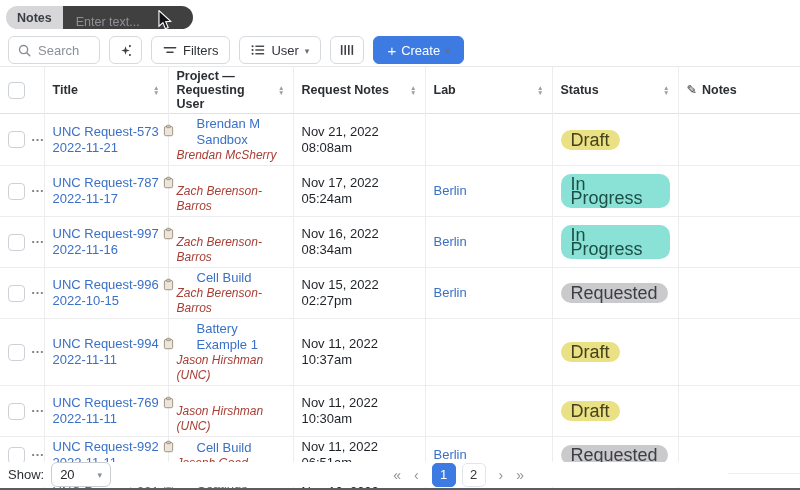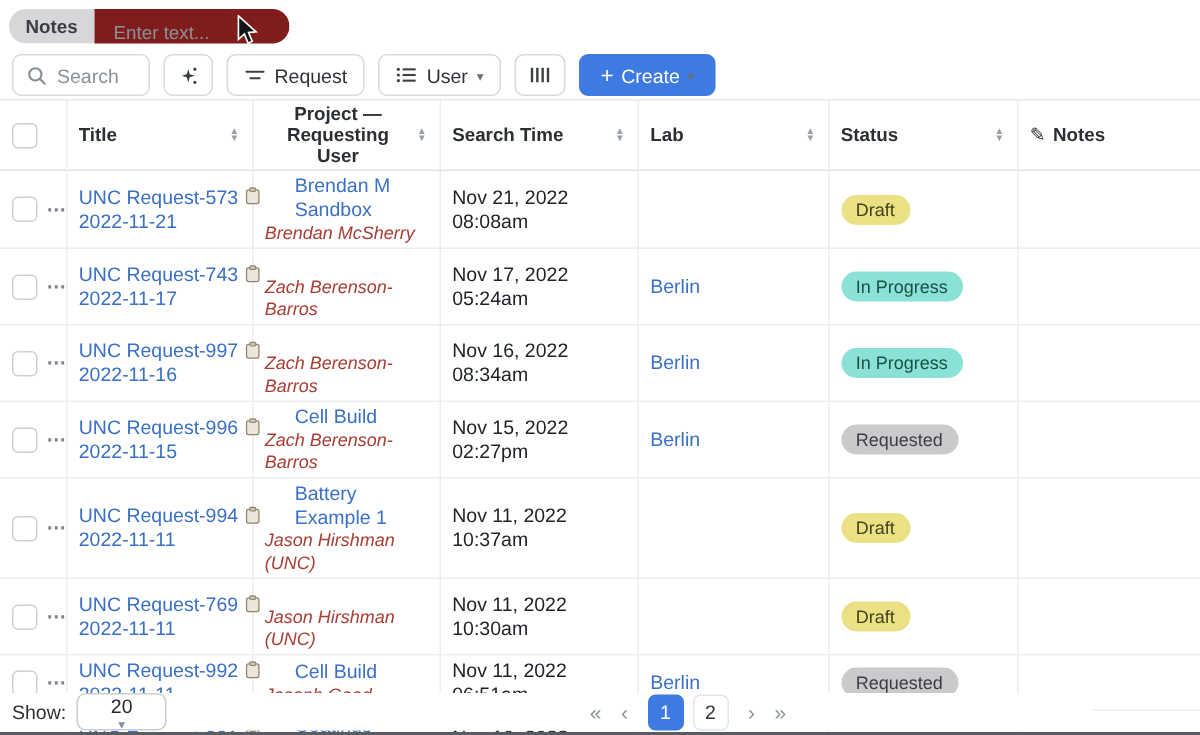--- a/index.html
+++ b/index.html
@@ -5,59 +5,59 @@
   html,body{margin:0;padding:0;}
   body{
     width:800px;height:490px;position:relative;overflow:hidden;
     background:#ffffff;color:#1e2227;
     font-family:"Liberation Sans",sans-serif;font-size:13px;
   }
   
   .overlay-bar{position:absolute;top:6px;left:6px;z-index:5;display:flex;}
   .notes-pill{display:inline-flex;height:23px;border-radius:12px;overflow:hidden;font-size:12.5px;}
   .pill-label{background:#d7d7d9;padding:0 11px;display:flex;align-items:center;font-weight:bold;color:#3a3d42;}
-  .pill-input{background:#7f1d1d;padding:16px 13px;display:flex;align-items:center;color:#8d9096;width:104px;}
+  .pill-input{background:#404040;padding:16px 13px;display:flex;align-items:center;color:#8d9096;width:104px;}
   .cursor{position:absolute;left:156px;top:10px;z-index:9;}
   
   .toolbar{position:absolute;top:36px;left:8px;right:8px;height:28px;display:flex;align-items:flex-start;gap:9px;}
   .search{width:72px;height:26px;border:1px solid #d6dade;border-radius:6px;background:#fff;
     display:flex;align-items:center;gap:7px;padding:0 9px;color:#8a9099;}
   .btn{height:28px;border:1px solid #d6dade;border-radius:6px;background:#fff;color:#2f3338;
     display:flex;align-items:center;gap:6px;padding:0 11px;font-size:13px;}
   .icon-btn{padding:0 8px;}
   .create{background:#3d7be2;border:1px solid #3d7be2;color:#fff;padding:0 13px;gap:5px;}
   .caret{font-size:9px;line-height:1;position:relative;top:1px;}
   .create .caret{color:#dbe6fa;}
   .btn .caret{color:#6a7078;}
   
   table{position:absolute;top:66px;left:0;width:800px;border-collapse:collapse;table-layout:fixed;
     border-top:1px solid #e6e8ea;}
   th,td{border-right:1px solid #ededf0;vertical-align:middle;padding:2px 8px;}
   th:last-child,td:last-child{border-right:none;}
   thead tr{height:36px;border-bottom:1px solid #dfe1e4;}
   tbody tr{height:36px;border-bottom:1px solid #ededf0;}
-  th{font-size:12.5px;font-weight:bold;color:#2b2f33;text-align:center;line-height:14px;}
+  th{font-size:12.5px;font-weight:bold;color:#2b2f33;text-align:left;line-height:14px;}
   .th-flex{display:flex;align-items:center;justify-content:space-between;gap:4px;}
   .sorter{display:flex;flex-direction:column;line-height:5.5px;font-size:6.5px;color:#9aa0a8;flex:none;}
   td{font-size:13px;line-height:16px;color:#1e2227;}
   .link{color:#3a70c6;}
   .tline{white-space:nowrap;display:flex;align-items:center;gap:4px;}
   .proj{min-height:16px;margin-left:20px;}
   .user{color:#a83e34;font-style:italic;font-size:12px;line-height:15px;}
-  .badge{border-radius:10px;padding:3px 10px;font-size:12px;display:inline-block;line-height:14px;}
+  .badge{border-radius:10px;padding:3px 10px;font-size:18px;display:inline-block;line-height:14px;}
   .selcell{display:flex;align-items:center;gap:6px;}
   .cb{width:15px;height:15px;border:1.5px solid #ccd1d7;border-radius:4px;background:#fff;flex:none;}
   .dots{color:#7c828a;font-weight:bold;font-size:13px;letter-spacing:0.5px;}
   .clip{flex:none;position:relative;top:-1px;}
   
   .footer{position:absolute;left:0;top:462px;width:728px;height:25px;display:flex;align-items:center;
     padding:0 8px;box-sizing:border-box;background:#fff;}
   .show-label{color:#2c2f33;margin-right:7px;}
   .pagesize{width:42px;height:23px;border:1px solid #c9cdd2;border-radius:6px;display:flex;
-    align-items:center;justify-content:space-between;padding:0 8px;color:#26292d;flex-direction:column;}
+    align-items:center;justify-content:space-between;padding:0 8px;color:#26292d;}
   .pagesize .caret{color:#8a9098;}
   .pagination{display:flex;align-items:center;gap:13px;margin-left:282px;}
   .pnav{color:#8d939b;font-size:14px;}
   .pages{display:flex;gap:6px;}
   .page{min-width:24px;height:24px;border-radius:5px;display:flex;align-items:center;justify-content:center;
     font-size:13px;color:#33373c;background:#fff;border:1px solid #e3e5e8;box-sizing:border-box;}
   .page.active{background:#3d7be2;border-color:#3d7be2;color:#fff;}
   .bottom-edge{position:absolute;left:0;bottom:0;width:800px;height:2px;background:#595c60;}
   svg{display:block;}
 </style>
@@ -97,21 +97,21 @@
     </span>
   </button>
 
   <button class="btn">
     <span>
       <svg width="14" height="12" viewBox="0 0 16 12">
           <line x1="1.5" y1="3.5" x2="14.5" y2="3.5" stroke="#3c4045" stroke-width="1.6" stroke-linecap="round"></line>
           <line x1="4.5" y1="8.5" x2="11.5" y2="8.5" stroke="#3c4045" stroke-width="1.6" stroke-linecap="round"></line>
         </svg>
     </span>
-    <span>Request</span>
+    <span>Filters</span>
   </button>
 
   <button class="btn">
     <span>
       <svg width="14" height="12" viewBox="0 0 16 13">
           <circle cx="1.8" cy="2.2" r="1.2" fill="#3c4045"></circle>
           <circle cx="1.8" cy="6.5" r="1.2" fill="#3c4045"></circle>
           <circle cx="1.8" cy="10.8" r="1.2" fill="#3c4045"></circle>
           <line x1="5" y1="2.2" x2="15" y2="2.2" stroke="#3c4045" stroke-width="1.6"></line>
           <line x1="5" y1="6.5" x2="15" y2="6.5" stroke="#3c4045" stroke-width="1.6"></line>
@@ -168,21 +168,21 @@
         <div class="th-flex">
             <span>Project — Requesting User</span>
         <span class="sorter">
               <i>▲</i>
               <i>▼</i>
             </span>
           </div>
       </th>
       <th>
         <div class="th-flex">
-            <span>Search Time</span>
+            <span>Request Notes</span>
         <span class="sorter">
               <i>▲</i>
               <i>▼</i>
             </span>
           </div>
       </th>
       <th>
         <div class="th-flex">
             <span>Lab</span>
         <span class="sorter">
@@ -240,21 +240,21 @@
       </tr>
       <tr>
         <td>
           <div class="selcell">
             <div class="cb"></div>
             <span class="dots">⋯</span>
           </div>
         </td>
         <td>
           <div class="tline">
-            <span class="link">UNC Request-743</span>
+            <span class="link">UNC Request-787</span>
             <svg class="clip" width="11" height="13" viewBox="0 0 12 13">
               <rect x="1.5" y="2.2" width="9" height="10" rx="1.5" fill="#ece6da" stroke="#8f8270" stroke-width="0.9"></rect>
               <rect x="3.8" y="0.8" width="4.4" height="2.6" rx="1" fill="#cfc5b4" stroke="#8f8270" stroke-width="0.8"></rect>
             </svg>
           </div>
           <div class="link">2022-11-17</div>
         </td>
         <td>
           <div class="link proj"></div>
           <div class="user">Zach Berenson-Barros</div>
@@ -303,21 +303,21 @@
           </div>
         </td>
         <td>
           <div class="tline">
             <span class="link">UNC Request-996</span>
             <svg class="clip" width="11" height="13" viewBox="0 0 12 13">
               <rect x="1.5" y="2.2" width="9" height="10" rx="1.5" fill="#ece6da" stroke="#8f8270" stroke-width="0.9"></rect>
               <rect x="3.8" y="0.8" width="4.4" height="2.6" rx="1" fill="#cfc5b4" stroke="#8f8270" stroke-width="0.8"></rect>
             </svg>
           </div>
-          <div class="link">2022-11-15</div>
+          <div class="link">2022-10-15</div>
         </td>
         <td>
           <div class="link proj">Cell Build</div>
           <div class="user">Zach Berenson-Barros</div>
         </td>
         <td>
           <div>Nov 15, 2022</div>
           <div>02:27pm</div>
         </td>
         <td><span class="link">Berlin</span></td>

